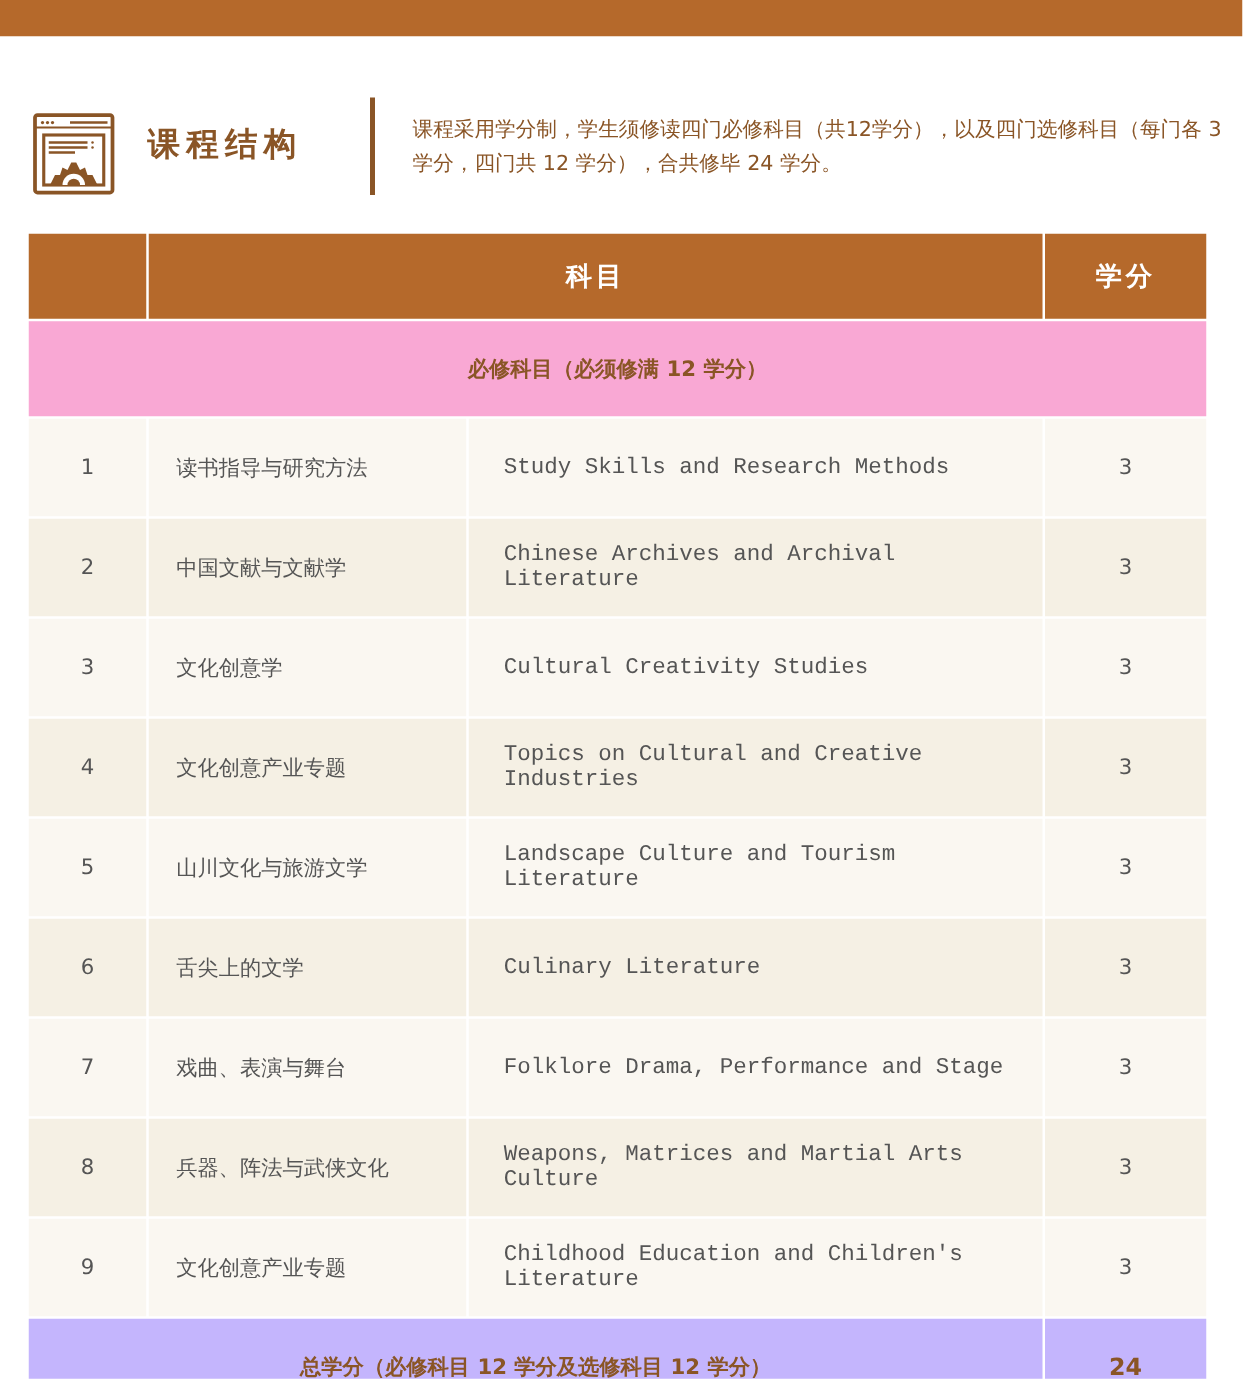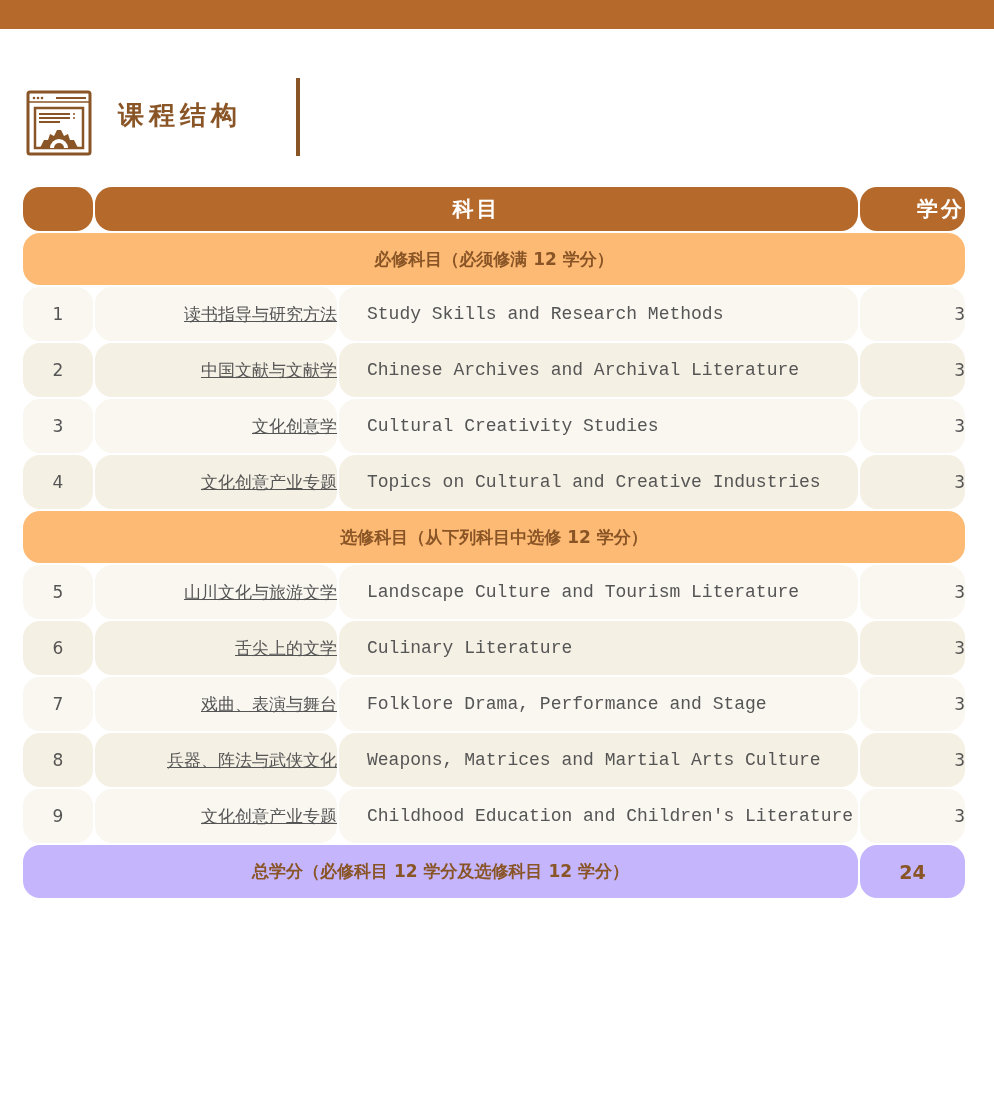--- a/index.html
+++ b/index.html
@@ -4,30 +4,30 @@
 <style>
   html, body { margin:0; padding:0; background:#ffffff; }
   body { width:994px; height:1103px; position:relative; overflow:hidden; font-family:"DejaVu Sans", sans-serif; }
   .topbar { position:absolute; left:0; top:0; width:994px; height:29px; background:#b5692b; }
   .intro { position:absolute; left:24px; top:78px; width:950px; height:80px; }
   .icon { position:absolute; left:2px; top:12px; width:66px; height:66px; }
   .title { position:absolute; left:94px; top:20px; font-size:26px; font-weight:bold; color:#8a5526; letter-spacing:5px; }
   .vline { position:absolute; left:272px; top:0; width:4px; height:78px; background:#8a5526; }
   .desc { position:absolute; left:306px; top:12px; width:650px; font-size:16.5px; line-height:27px; color:#8a5526; }
   table { position:absolute; left:23px; top:185px; border-collapse:separate; border-spacing:2px; width:946px; margin-left:-2px; }
-  td, th { padding:0;border-radius:17px; }
+  td, th { padding:12px; }
   .hdr th { background:#b5692b; color:#ffffff; height:44px; font-size:21px; font-weight:bold; letter-spacing:3px; }
-  .sec td { background:#fdba74; color:#8a5526; height:52px; font-size:17px; font-weight:bold; text-align:center; }
+  .sec td { background:#f9a8d4; color:#8a5526; height:52px; font-size:17px; font-weight:bold; text-align:center; }
   .row td { height:54px; font-size:17px; color:#555555; }
   .row.odd td { background:#faf7f1; }
   .row.even td { background:#f5f0e4; }
   .c-num { width:70px; text-align:center; }
-  .c-cn { width:220px; padding-left:22px !important; text-align:right;text-decoration:underline; }
+  .c-cn { width:220px; padding-left:22px !important; text-align:left; }
   .c-en { padding-left:28px !important; text-align:left; font-family:Liberation Mono, monospace; font-size:18px !important; }
-  .c-cr { width:105px; text-align:right; }
+  .c-cr { width:105px; text-align:center; }
   .tot td { background:#c4b5fd; color:#8a5526; height:53px; font-size:17px; font-weight:bold; text-align:center; }
   .tot td.c-cr { font-size:19px; }
 </style>
 </head>
 <body>
 
 <div class="topbar"></div>
 
 <div class="intro">
   <svg class="icon" viewBox="0 0 66 66">
@@ -42,20 +42,21 @@
     <line x1="13" y1="28" x2="44" y2="28" stroke="#8a5526" stroke-width="2"></line>
     <line x1="13" y1="32" x2="34" y2="32" stroke="#8a5526" stroke-width="2"></line>
     <circle cx="48" cy="24" r="1" fill="#8a5526"></circle>
       <circle cx="48" cy="28" r="1" fill="#8a5526"></circle>
     <path d="M14 58 L18 50 L22 50 L24 44 L28 46 L31 40 L35 40 L38 46 L42 44 L44 50 L48 50 L52 58 Z" fill="#8a5526"></path>
     <path d="M24 58 A9 9 0 0 1 42 58 Z" fill="#ffffff"></path>
     <path d="M28 58 A5 5 0 0 1 38 58 Z" fill="#8a5526"></path>
   </svg>
   <div class="title">课程结构</div>
   <div class="vline"></div>
+  <div class="desc">课程采用学分制，学生须修读四门必修科目（共12学分），以及四门选修科目（每门各 3 学分，四门共 12 学分），合共修毕 24 学分。</div>
 </div>
 
 <table>
   <thead>
     <tr class="hdr">
       <th class="c-num"></th>
       <th colspan="2">科目</th>
       <th class="c-cr">学分</th>
     </tr>
   </thead>
@@ -79,23 +80,20 @@
       <td class="c-num">3</td>
       <td class="c-cn">文化创意学</td>
       <td class="c-en">Cultural Creativity Studies</td>
       <td class="c-cr">3</td>
     </tr>
     <tr class="row even">
       <td class="c-num">4</td>
       <td class="c-cn">文化创意产业专题</td>
       <td class="c-en">Topics on Cultural and Creative Industries</td>
       <td class="c-cr">3</td>
-    </tr>
-    <tr class="sec">
-      <td colspan="4">选修科目（从下列科目中选修 12 学分）</td>
     </tr>
     <tr class="row odd">
       <td class="c-num">5</td>
       <td class="c-cn">山川文化与旅游文学</td>
       <td class="c-en">Landscape Culture and Tourism Literature</td>
       <td class="c-cr">3</td>
     </tr>
     <tr class="row even">
       <td class="c-num">6</td>
       <td class="c-cn">舌尖上的文学</td>

